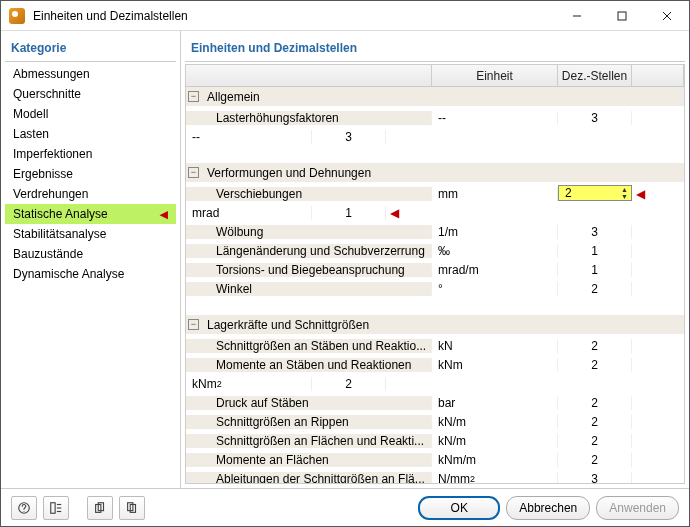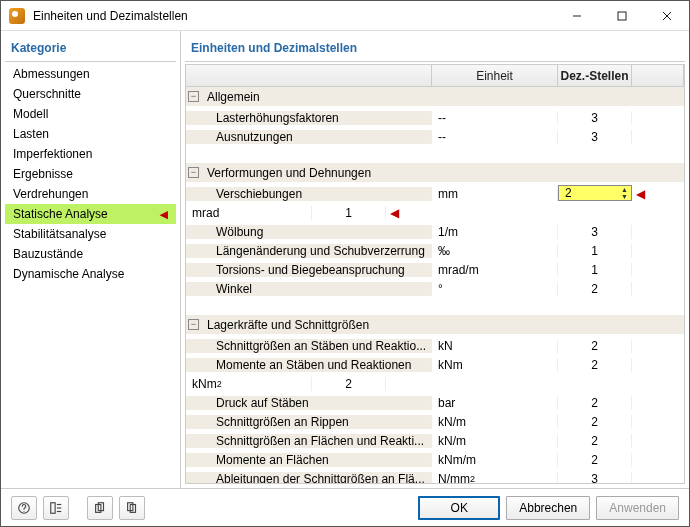--- a/index.html
+++ b/index.html
@@ -16,41 +16,41 @@
   .catlist { flex:1; overflow:auto; }
   .catitem { padding:3px 8px; cursor:default; display:flex; align-items:center; }
   .catitem.selected { background:#bef264; }
   .catitem .mark { margin-left:auto; color:#c00000; font-size:11px; }
   .rightpanel { flex:1; display:flex; flex-direction:column; padding:6px 4px 4px 4px; overflow:hidden; }
   .gridwrap { flex:1; border:1px solid #ccc; overflow:hidden; display:flex; flex-direction:column; }
   .gridhdr { display:flex; background:linear-gradient(#f7f7f7,#e9e9e9); border-bottom:1px solid #ccc; height:22px; }
   .gridhdr .spacer { width:246px; border-right:1px solid #ccc; }
   .gridhdr .col { border-right:1px solid #ccc; display:flex; align-items:center; justify-content:center; font-weight:400; color:#222; }
   .gridhdr .col.unit { width:126px; }
-  .gridhdr .col.dec { width:74px;font-weight:bold; }
+  .gridhdr .col.dec { width:74px; }
   .gridhdr .col.last { flex:1; }
   .gridbody { flex:1; overflow-y:scroll; overflow-x:hidden; background:#fff; }
   .grp { display:flex; align-items:center; background:#f0ece4; height:19px; padding-left:2px; }
   .grp .tgl { width:11px;height:11px;border:1px solid #888;display:flex;align-items:center;justify-content:center;font-size:9px;line-height:1;margin-right:8px;color:#555;}
   .row { display:flex; height:19px; align-items:flex-end; }
   .row .namecell { width:246px; padding-left:30px; display:flex; align-items:center; white-space:nowrap; overflow:hidden; text-overflow:ellipsis; border-right:1px solid #eee;}
   .row .unitcell { width:126px; padding-left:6px; display:flex; align-items:center; border-right:1px solid #eee;}
   .row .deccell { width:74px; display:flex; align-items:center; justify-content:center; border-right:1px solid #eee; position:relative;}
   .row .markcell { flex:1; padding-left:4px; display:flex; align-items:center; color:#c00000;}
   .row.hl .namecell { background:#f0ece4; }
   .deccell.active { background:#ffff66; border:1px solid #888; justify-content:space-between; padding:0 2px 0 6px;}
   .spin { display:flex;flex-direction:column;gap:0;}
   .spin span{width:9px;height:7px;font-size:7px;line-height:7px;text-align:center;color:#333;}
   .deccell sup, .unitcell sup {font-size:9px;}
   .gapgrp { height:19px; background:#fff; }
   .footer { height:38px; border-top:1px solid #ccc; display:flex; align-items:center; padding:0 10px; gap:6px;}
   .iconbtn { width:26px;height:24px;border:1px solid #bbb;background:linear-gradient(#fff,#eee);display:flex;align-items:center;justify-content:center;border-radius:2px;}
   .iconbtn svg{width:14px;height:14px;stroke:#444;fill:none;stroke-width:1.3;}
   .footer .spacer{flex:1;}
-  .btn { height:24px; min-width:82px; border:1px solid #aaa; background:linear-gradient(#fdfdfd,#ececec); border-radius:1px; padding:0 12px; display:flex;align-items:center;justify-content:center;}
+  .btn { height:24px; min-width:82px; border:1px solid #aaa; background:linear-gradient(#fdfdfd,#ececec); border-radius:11px; padding:0 12px; display:flex;align-items:center;justify-content:center;}
   .btn.primary { border:2px solid #0a64ad; }
   .btn.disabled { color:#9a9a9a; }
 </style>
 </head>
 <body>
 
 <div class="titlebar">
   <div class="app-icon"></div>
   <div class="title">Einheiten und Dezimalstellen</div>
   <div class="winbtn">
@@ -127,21 +127,20 @@
             <span class="tgl">−</span>
             <span>Allgemein</span>
           </div>
           <div class="row hl">
             <div class="namecell">Lasterhöhungsfaktoren</div>
             <div class="unitcell">--</div>
             <div class="deccell">3</div>
             <div class="markcell"></div>
           </div>
           <div class="row hl">
-            <div class="namecell">Ausnutzungen</div>
             <div class="unitcell">--</div>
             <div class="deccell">3</div>
             <div class="markcell"></div>
           </div>
           <div class="gapgrp"></div>
           <div class="grp">
             <span class="tgl">−</span>
             <span>Verformungen und Dehnungen</span>
           </div>
           <div class="row hl">

